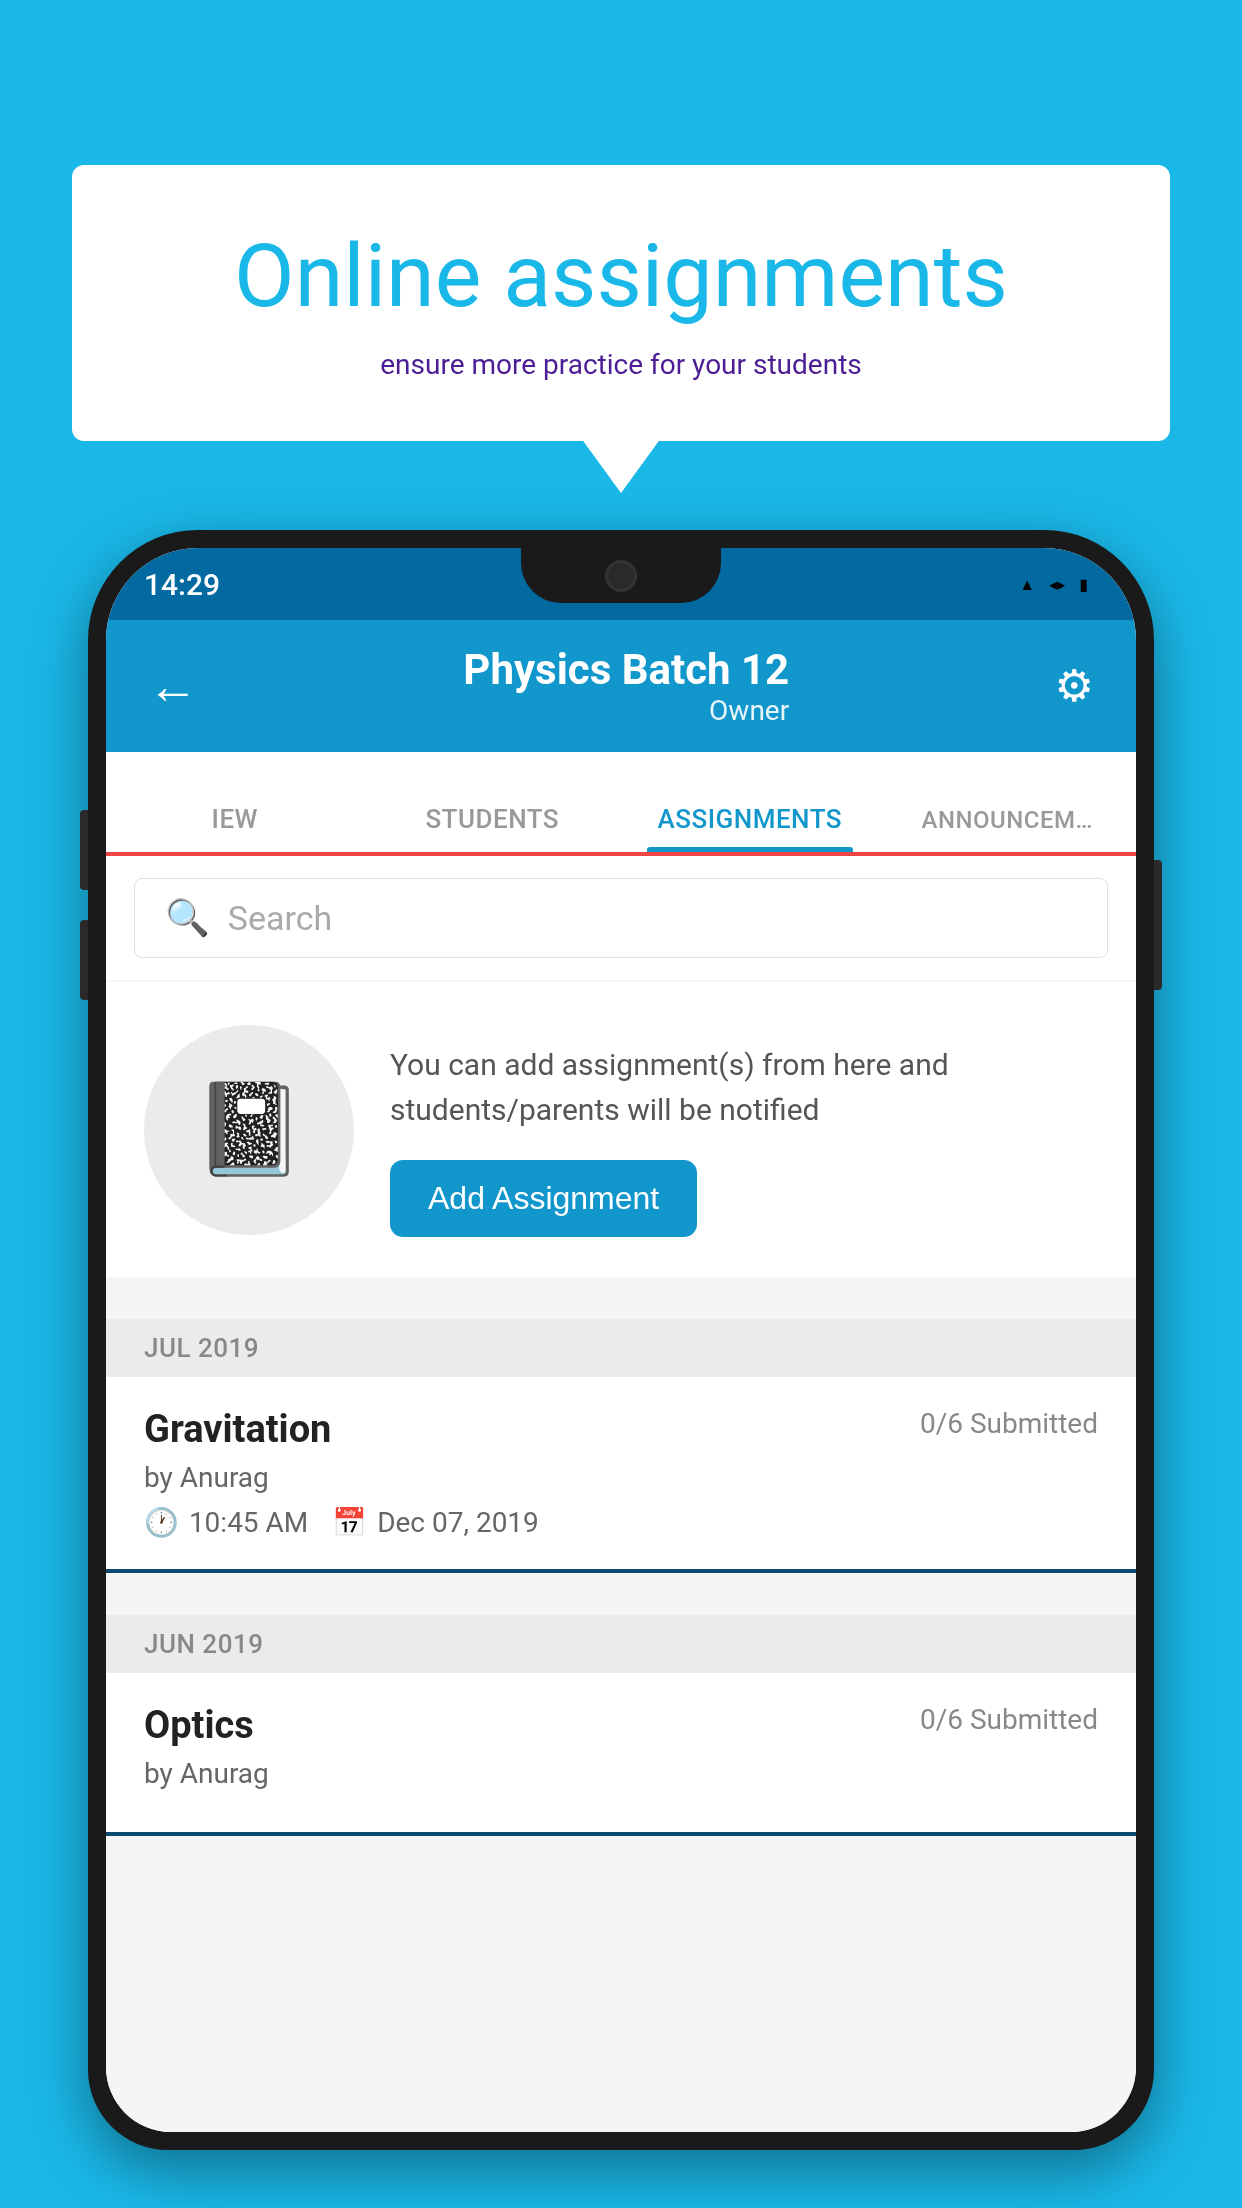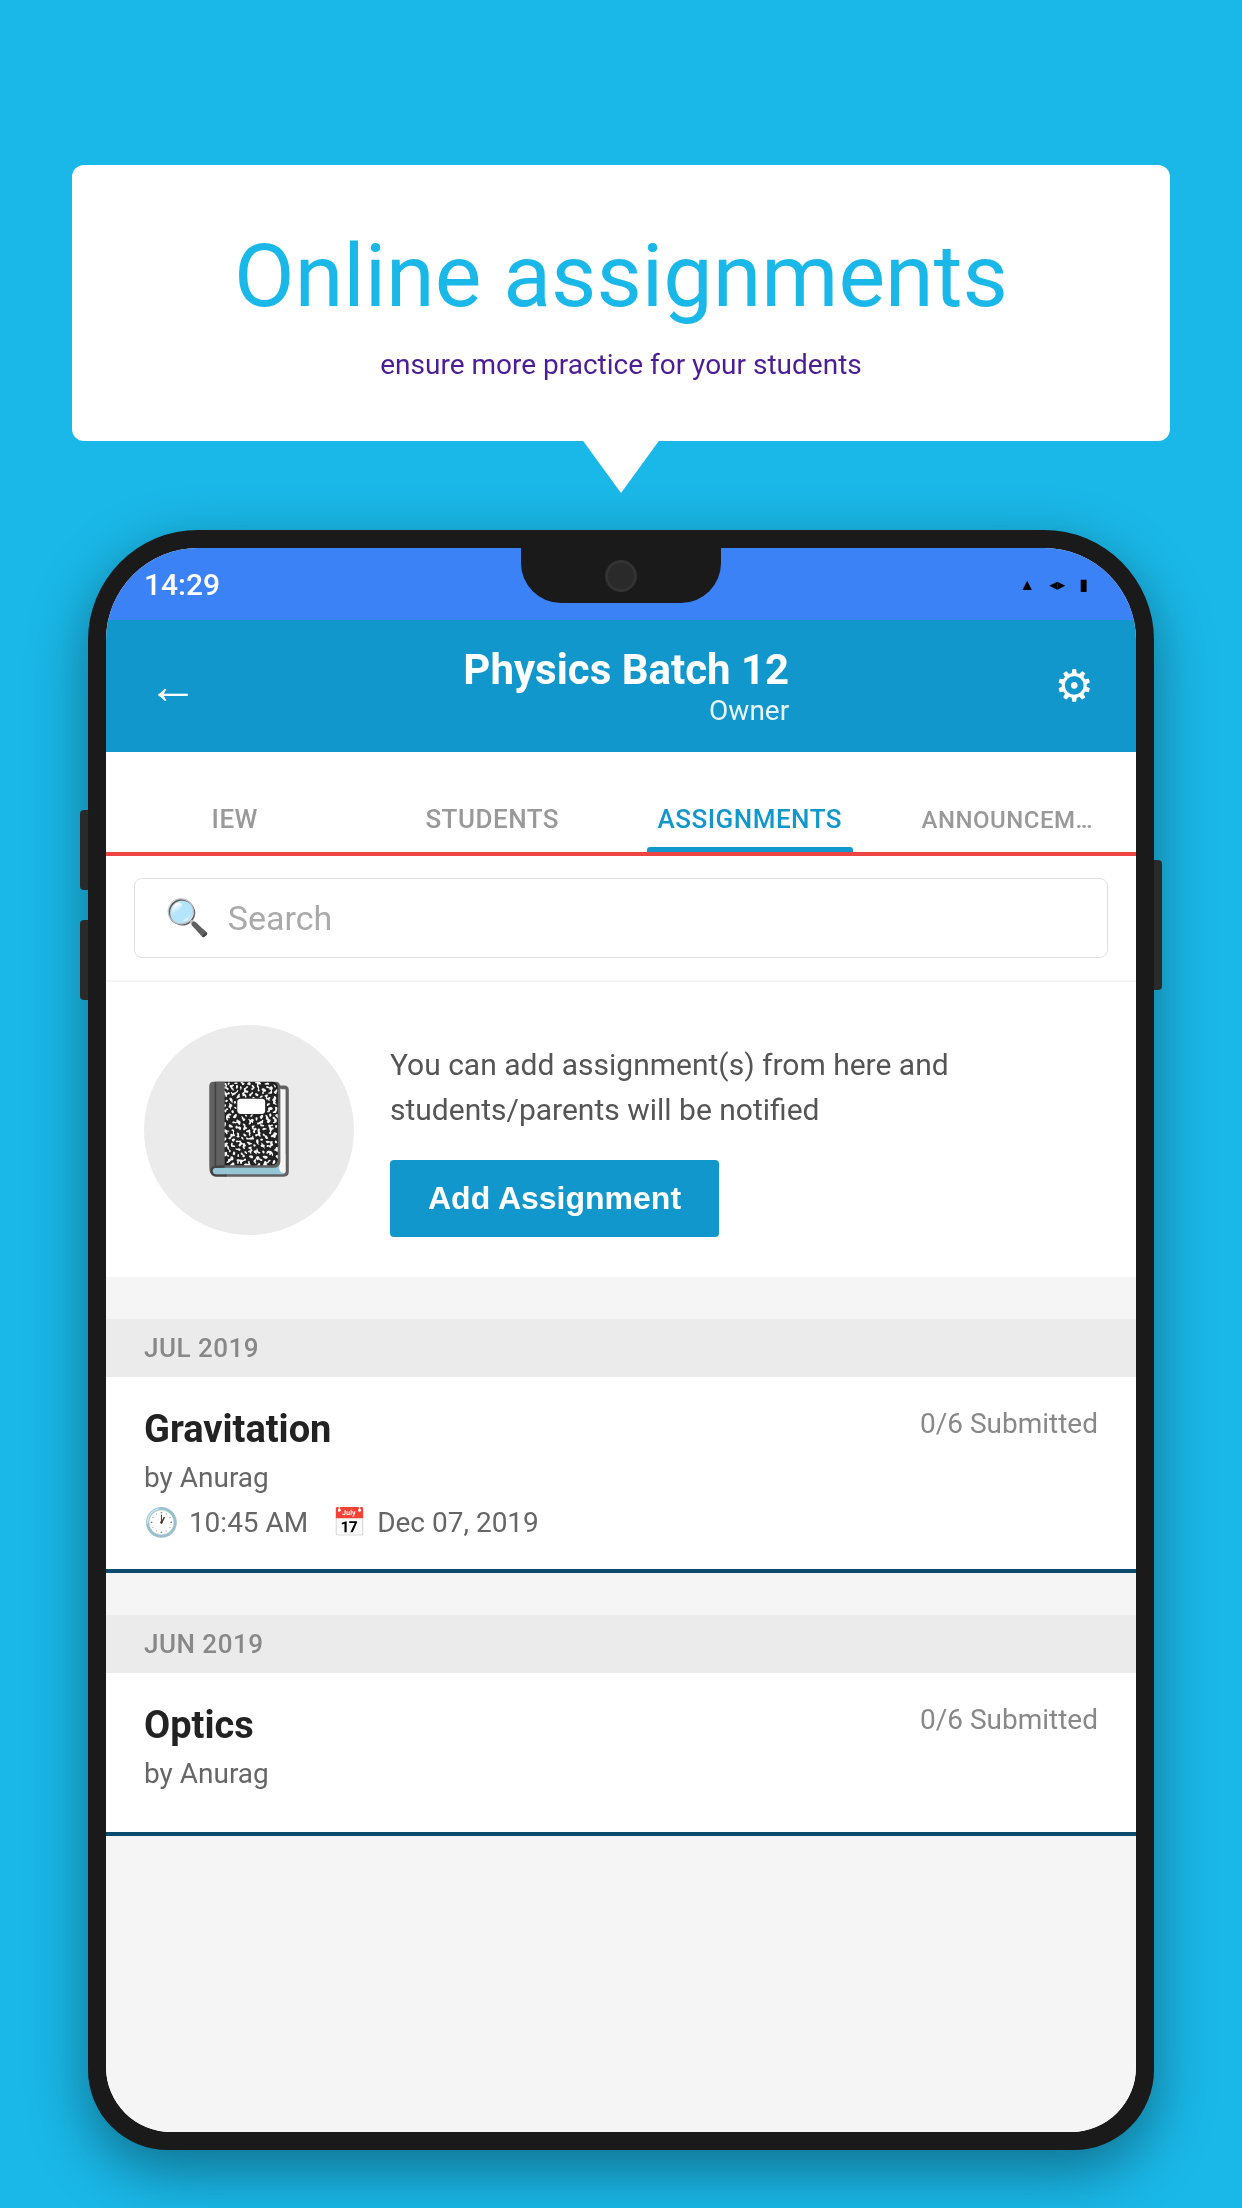--- a/index.html
+++ b/index.html
@@ -107,21 +107,21 @@
     .phone-screen {
       background: white;
       border-radius: 92px 92px 65px 65px;
       overflow: hidden;
       height: 100%;
       position: relative;
     }
 
     
     .status-bar {
-      background: #3b82f6;
+      background: #0369a1;
       height: 72px;
       display: flex;
       align-items: center;
       justify-content: space-between;
       padding: 0 48px 0 38px;
     }
 
     .status-time {
       color: white;
       font-size: 30px;
@@ -279,24 +279,24 @@
       font-size: 30px;
       color: #555;
       line-height: 1.5;
       margin-bottom: 28px;
     }
 
     .add-assignment-btn {
       background: #1297cc;
       color: white;
       border: none;
-      border-radius: 4px;
+      border-radius: 13px;
       padding: 20px 38px;
       font-size: 32px;
-      font-weight: 700;
+      font-weight: 400;
       cursor: pointer;
     }
 
     
     .month-divider {
       background: #ebebeb;
       padding: 14px 38px;
       font-size: 26px;
       color: #888;
       font-weight: 500;

